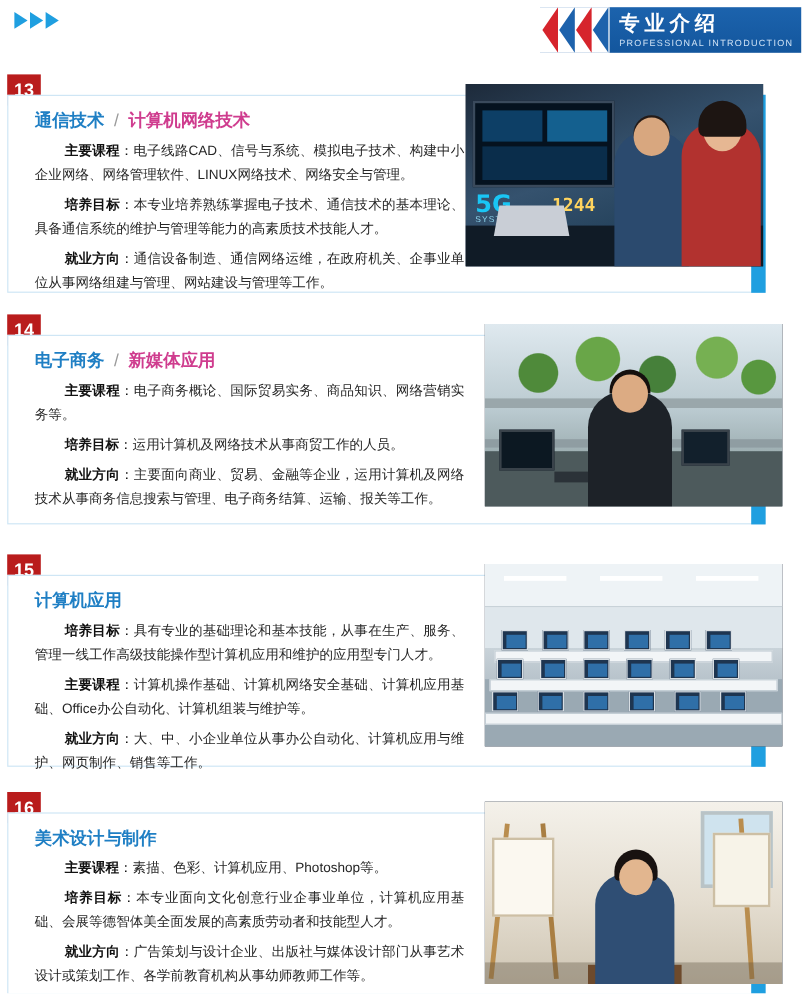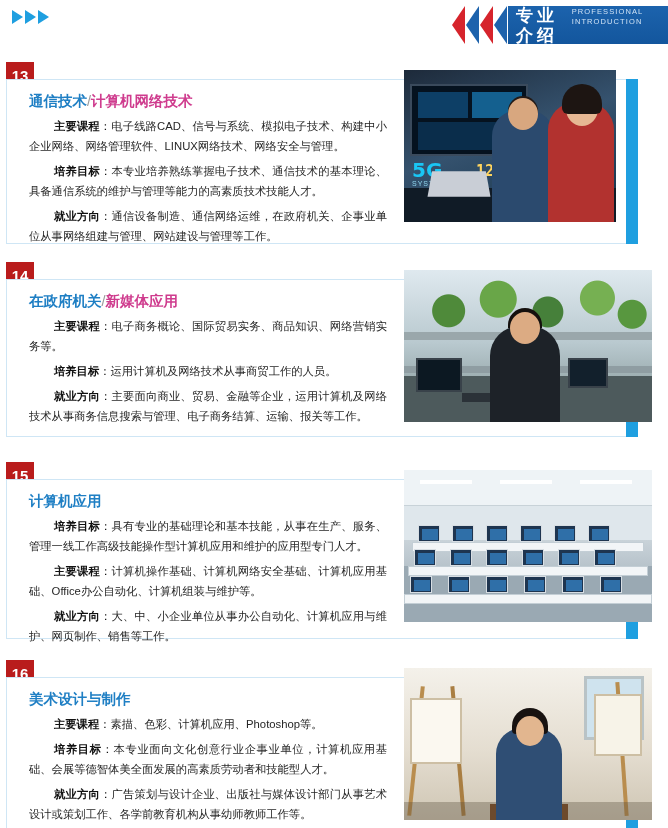--- a/index.html
+++ b/index.html
@@ -58,21 +58,21 @@
     border-top: 19px solid transparent;
     border-bottom: 19px solid transparent;
     border-right: 13px solid #1d62ac;
   }
   .chev.red { border-right-color: #d6242c; }
   .header-titles {
     position: absolute;
     left: 516px; top: 6px;
     height: 38px;
     display: flex;
-    flex-direction: row;
+    flex-direction: column;
     justify-content: center;
   }
   .header-title-cn {
     color: #ffffff;
     font-size: 17px;
     font-weight: bold;
     letter-spacing: 4px;
     line-height: 20px;
   }
   .header-title-en {
@@ -112,21 +112,21 @@
   .box-accent {
     position: absolute;
     right: -1px; top: -1px;
     width: 12px; bottom: -1px;
     background: #1f9fe0;
   }
   .title-row {
     padding: 12px 0 6px 22px;
     display: flex;
     align-items: baseline;
-    gap: 0;
+    gap: 8px;
     font-size: 14.5px;
     font-weight: bold;
     line-height: 18px;
   }
   .title-a { color: #1f7fc4; }
   .title-slash { color: #9a9a9a; font-weight: normal; }
   .title-b { color: #cf3c8e; }
   .text-block {
     padding: 0 0 10px 22px;
     width: 380px;
@@ -245,21 +245,21 @@
         <span class="title-a">通信技术</span>
         <span class="title-slash">/</span>
         <span class="title-b">计算机网络技术</span>
       </div>
       <div class="text-block">
         <span class="para"><span class="lbl">主要课程</span><span class="colon">：</span><span>电子线路CAD、信号与系统、模拟电子技术、构建中小企业网络、网络管理软件、LINUX网络技术、网络安全与管理。</span></span>
         <span class="para"><span class="lbl">培养目标</span><span class="colon">：</span><span>本专业培养熟练掌握电子技术、通信技术的基本理论、具备通信系统的维护与管理等能力的高素质技术技能人才。</span></span>
         <span class="para"><span class="lbl">就业方向</span><span class="colon">：</span><span>通信设备制造、通信网络运维，在政府机关、企事业单位从事网络组建与管理、网站建设与管理等工作。</span></span>
       </div>
     </div>
-    <div class="photo" style="left:404px; top:8px; width:212px; height:152px;">
+    <div class="photo" style="left:388px; top:8px; width:248px; height:152px;">
       <div class="p13-bg"></div>
       <div class="p13-screen">
           <span class="g"></span>
           <span class="g2"></span>
           <span class="g3"></span>
         </div>
       <div class="p13-5g">5G</div>
       <div class="p13-5gsub">SYSTEM</div>
       <div class="p13-num">1244</div>
       <div class="p13-desk"></div>
@@ -271,21 +271,21 @@
       <div class="p13-head2"></div>
       <div class="p13-hair2"></div>
     </div>
   </div>
 
   <div class="section" style="top:262px; height:180px;">
     <div class="num-badge">14</div>
     <div class="content-box" style="height:158px;">
       <div class="box-accent"></div>
       <div class="title-row">
-        <span class="title-a">在政府机关</span>
+        <span class="title-a">电子商务</span>
         <span class="title-slash">/</span>
         <span class="title-b">新媒体应用</span>
       </div>
       <div class="text-block">
         <span class="para"><span class="lbl">主要课程</span><span class="colon">：</span><span>电子商务概论、国际贸易实务、商品知识、网络营销实务等。</span></span>
         <span class="para"><span class="lbl">培养目标</span><span class="colon">：</span><span>运用计算机及网络技术从事商贸工作的人员。</span></span>
         <span class="para"><span class="lbl">就业方向</span><span class="colon">：</span><span>主要面向商业、贸易、金融等企业，运用计算机及网络技术从事商务信息搜索与管理、电子商务结算、运输、报关等工作。</span></span>
       </div>
     </div>
     <div class="photo" style="left:404px; top:8px; width:248px; height:152px;">

